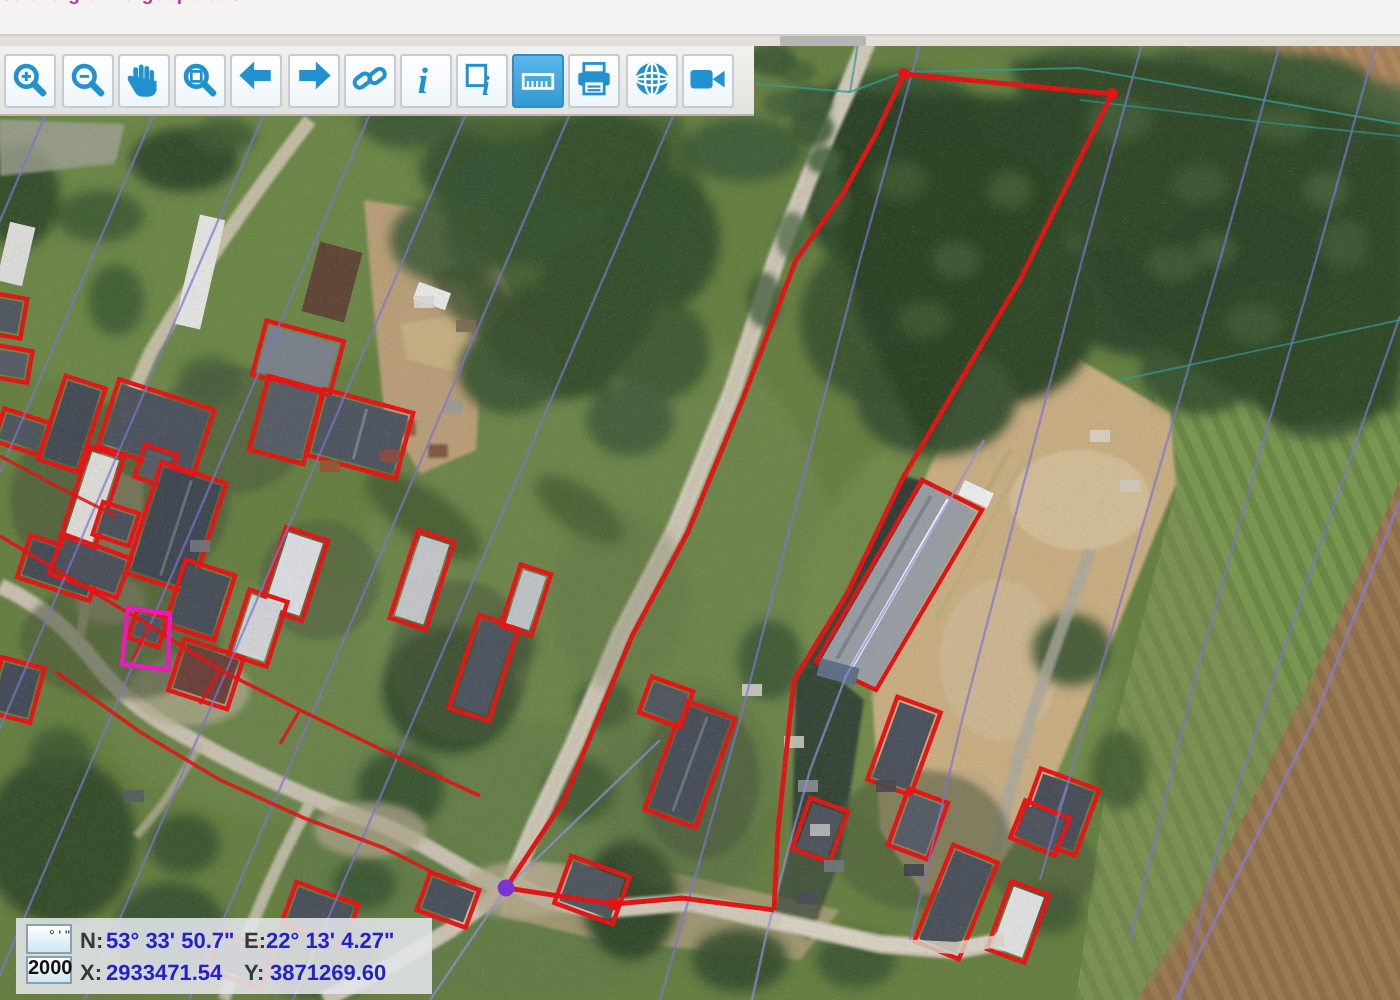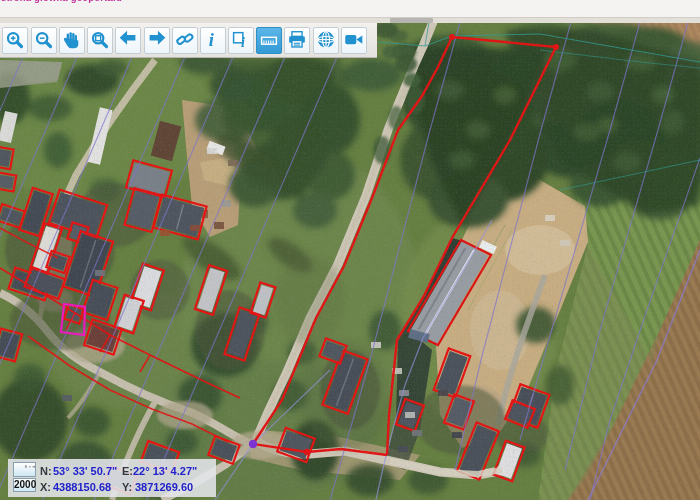--- a/index.html
+++ b/index.html
@@ -525,18 +525,18 @@
 
 <div class="pbox" style="top:19px;height:12px;font-size:10px;font-weight:bold;line-height:12px;color:#111;">2000</div>
 
 <span class="plab" style="position:absolute;left:32px;top:6px;">N:</span>
       <span class="pval" style="position:absolute;left:45px;top:6px;">53° 33' 50.7"</span>
 
 <span class="plab" style="position:absolute;left:114px;top:6px;">E:</span>
       <span class="pval" style="position:absolute;left:125px;top:6px;">22° 13' 4.27"</span>
 
 <span class="plab" style="position:absolute;left:32px;top:22px;">X:</span>
-      <span class="pval" style="position:absolute;left:45px;top:22px;">4388150.68</span>
+      <span class="pval" style="position:absolute;left:45px;top:22px;">2933471.54</span>
 
 <span class="plab" style="position:absolute;left:114px;top:22px;">Y:</span>
       <span class="pval" style="position:absolute;left:127px;top:22px;">3871269.60</span>
 </div>
 </div>
 
 </body></html>

